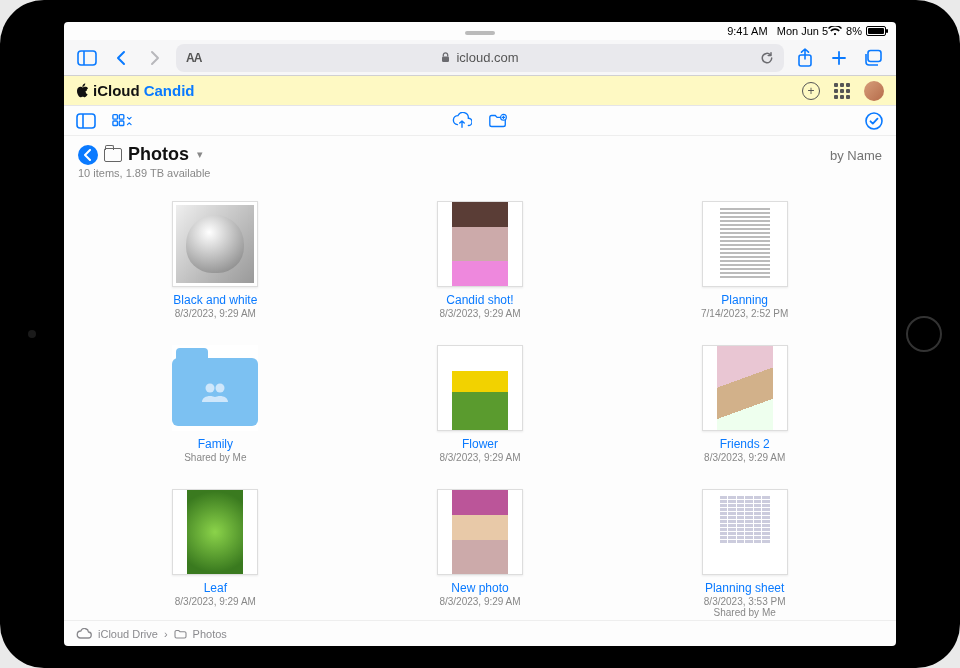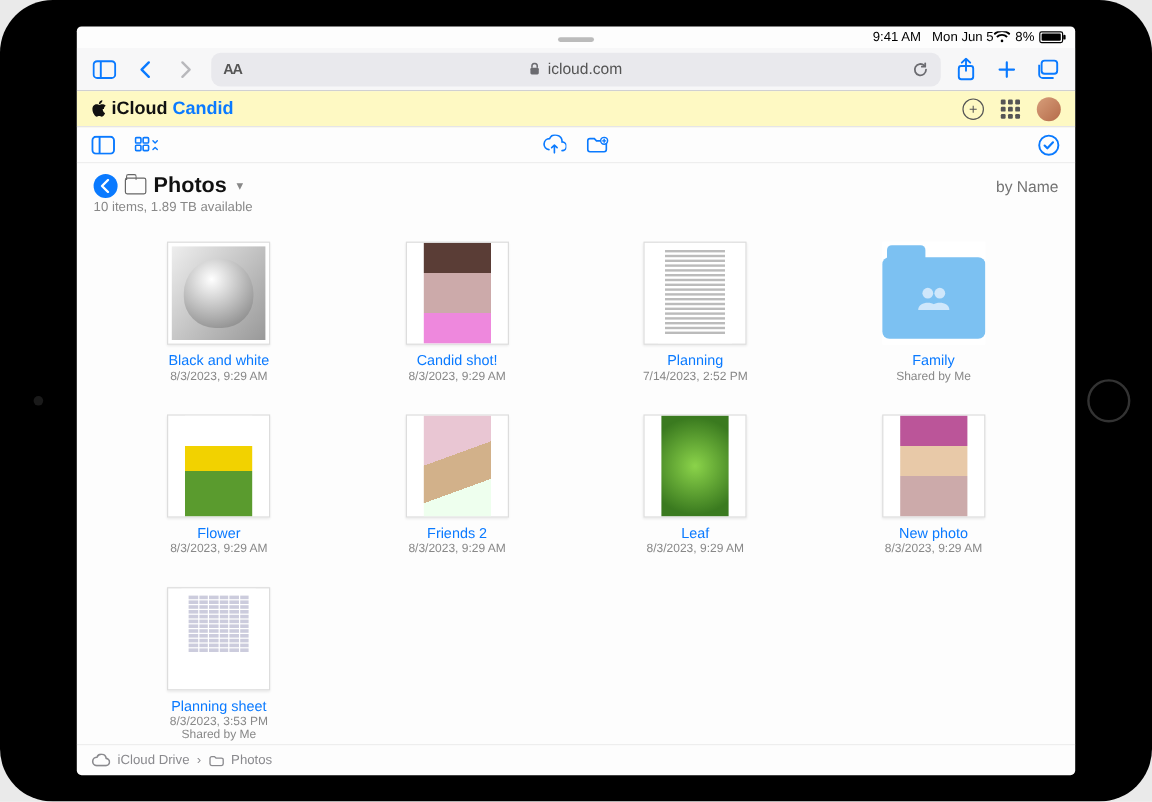--- a/index.html
+++ b/index.html
@@ -45,21 +45,21 @@
   .crumb-row { display:flex; align-items:center; gap:6px;}
   .back-chip { width:20px; height:20px; background:#0a7aff; border-radius:50%; display:flex; align-items:center; justify-content:center; color:#fff;}
   .folder-outline { width:18px; height:14px; border:1.5px solid #666; border-radius:2px; position:relative;}
   .folder-outline::before{content:"";position:absolute;top:-4px;left:0;width:7px;height:4px;border:1.5px solid #666;border-bottom:none;border-radius:2px 2px 0 0;}
   .crumb-title { font-size:18px; font-weight:700; color:#111;}
   .crumb-caret { font-size:11px; color:#888; margin-left:2px;}
   .crumb-sub { font-size:11px; color:#888; }
   .sort-link { color:#737373; font-size:13px; padding-top:4px;}
   
   .files-grid { flex:1; overflow:auto; padding:18px 24px 8px 24px;}
-  .grid { display:grid; grid-template-columns:repeat(4,1fr); gap:26px 10px;}
+  .grid { display:grid; grid-template-columns:repeat(3,1fr); gap:26px 10px;}
   .item { display:flex; flex-direction:column; align-items:center; text-align:center;}
   .thumb { width:86px; height:86px; border:1px solid #ddd; display:flex; align-items:center; justify-content:center; overflow:hidden; background:#fff; box-shadow:0 1px 2px rgba(0,0,0,.08);}
   .thumb.noborder{border:none;box-shadow:none;}
   .item-title { font-size:12px; color:#0a7aff; margin-top:6px; max-width:120px; }
   .item-sub { font-size:10px; color:#888; margin-top:1px;}
   .item-sub2 { font-size:10px; color:#888;}
   
   .bw { background:linear-gradient(130deg,#eee,#999); position:relative;}
   .bw::after{content:"";position:absolute;inset:10px;border-radius:50% 50% 45% 45%;background:radial-gradient(circle at 40% 30%, #fff,#777);} 
   .candid { background:linear-gradient(180deg,#5a3d36 0%, #5a3d36 30%, #caa 30%,#caa 70%, #e8d 70%); width:56px; }

